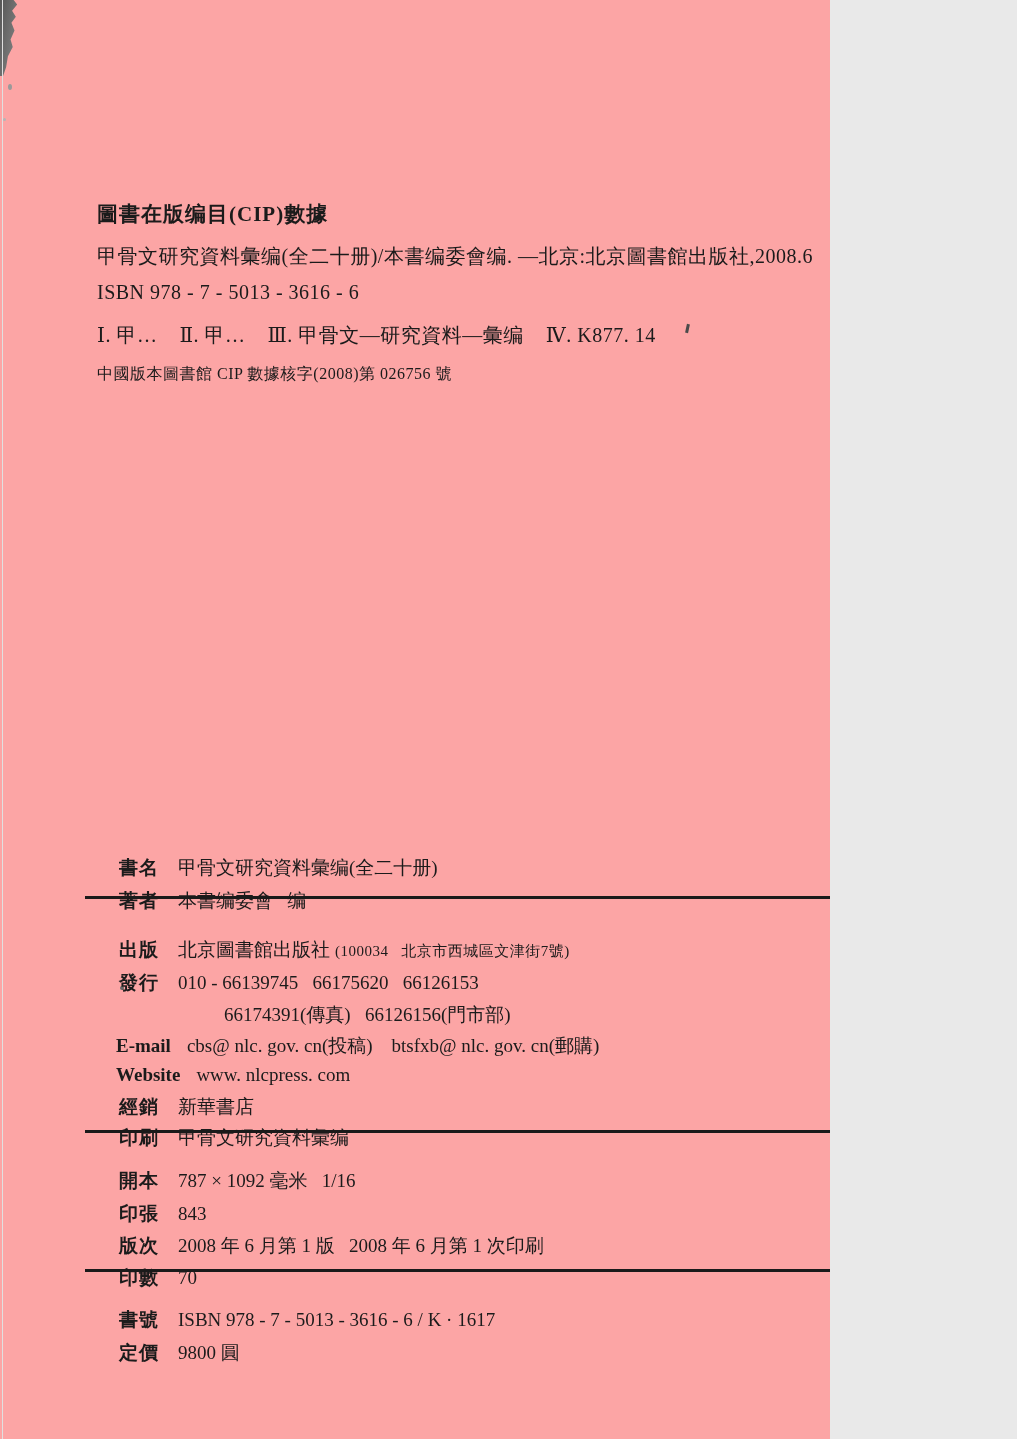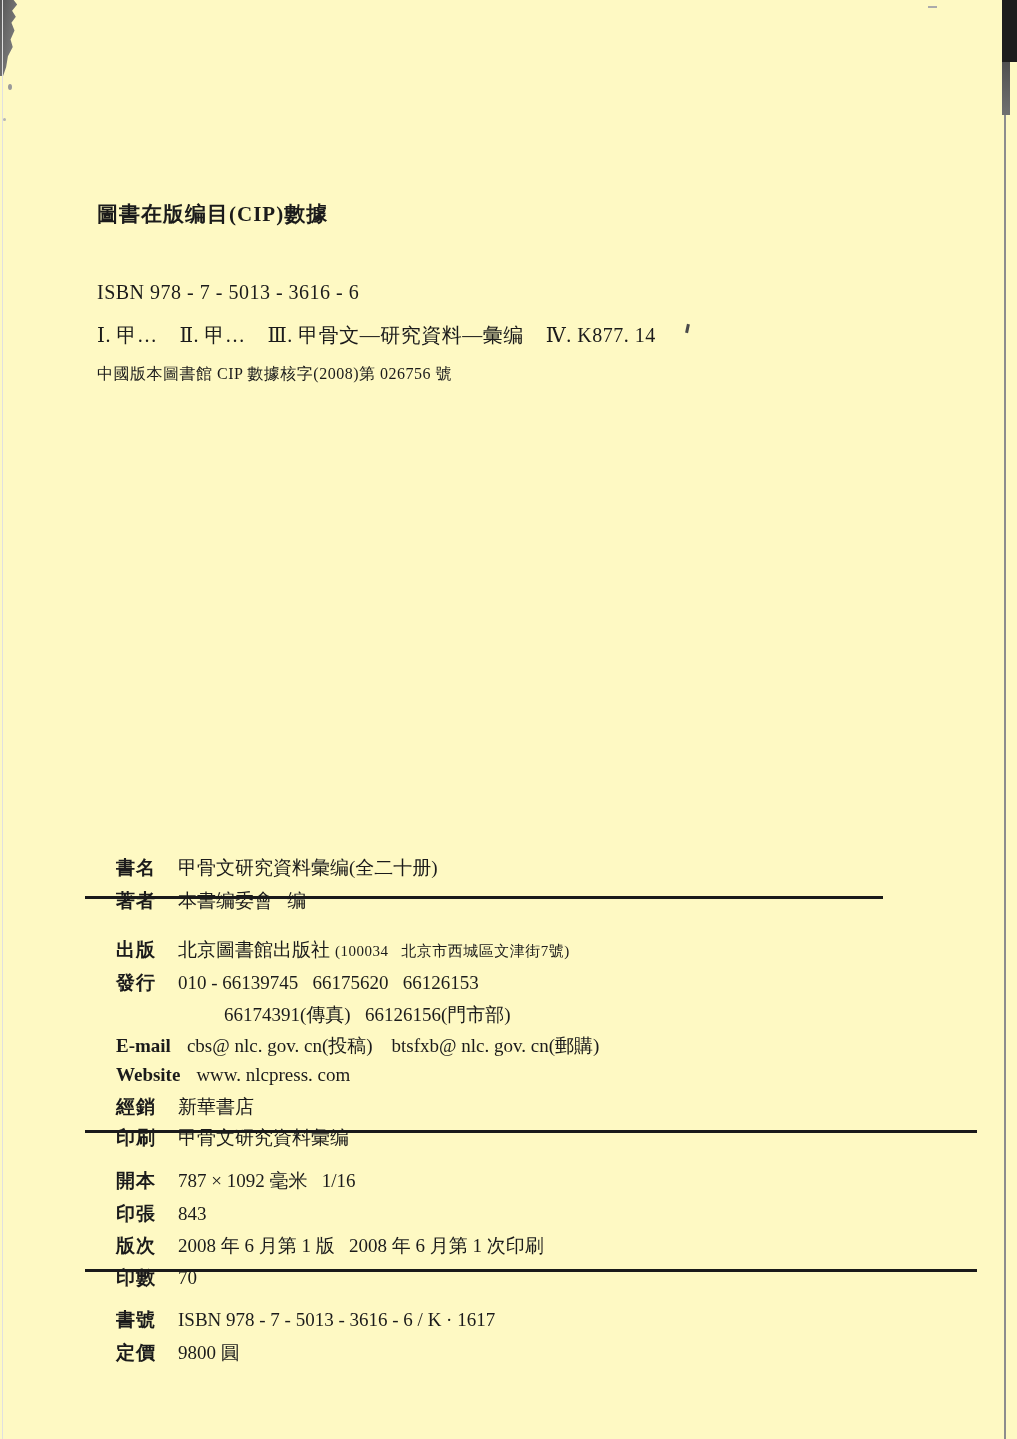--- a/index.html
+++ b/index.html
@@ -1,22 +1,23 @@
 <!DOCTYPE html>
 <html><head>
 <meta charset="utf-8">
 <style>
   html,body{margin:0;padding:0;background:#e9e9e9;}
   .page{
     position:relative;
-    width:1017px;height:1439px;
-    background:#fef9c3;
+    width:830px;height:1439px;
+    background:#fca5a5;
     overflow:hidden;
     font-family:"Liberation Serif","DejaVu Serif",serif;
     color:#1b1b1b;
+    text-align:center;
   }
   
   .cip-line{position:absolute;left:97px;white-space:pre;}
   .cip-header{top:200px;font-size:21px;font-weight:700;letter-spacing:1px;}
   .cip-title{top:243px;font-size:20px;letter-spacing:0.5px;}
   .cip-isbn{top:281px;font-size:20px;letter-spacing:0.5px;}
   .cip-class{top:322px;font-size:20px;letter-spacing:0.5px;}
   .cip-record{top:364px;font-size:16px;letter-spacing:0.5px;}
   
   .row{position:absolute;left:97px;font-size:19px;white-space:pre;}
@@ -55,20 +56,21 @@
   <div class="art speck2"></div>
   <div class="art left-edge-line"></div>
   <div class="art right-edge-line"></div>
   <div class="art right-edge-dark"></div>
   <div class="art right-corner-black"></div>
   <div class="art quote-mark"></div>
   <div class="art dot-fa"></div>
   <div class="art top-dash"></div>
 
   <div class="cip-line cip-header">圖書在版编目(CIP)數據</div>
+  <div class="cip-line cip-title">甲骨文研究資料彙编(全二十册)/本書编委會编. —北京:北京圖書館出版社,2008.6</div>
   <div class="cip-line cip-isbn">ISBN 978 - 7 - 5013 - 3616 - 6</div>
   <div class="cip-line cip-class">Ⅰ. 甲…    Ⅱ. 甲…    Ⅲ. 甲骨文—研究資料—彙编    Ⅳ. K877. 14</div>
   <div class="cip-line cip-record">中國版本圖書館 CIP 數據核字(2008)第 026756 號</div>
 
   <div class="row" style="top:833px">
     <span class="label">書名</span><span class="value">甲骨文研究資料彙编(全二十册)</span>
   </div>
   <div class="row" style="top:866px">
     <span class="label">著者</span><span class="value">本書编委會   编</span>
   </div>

